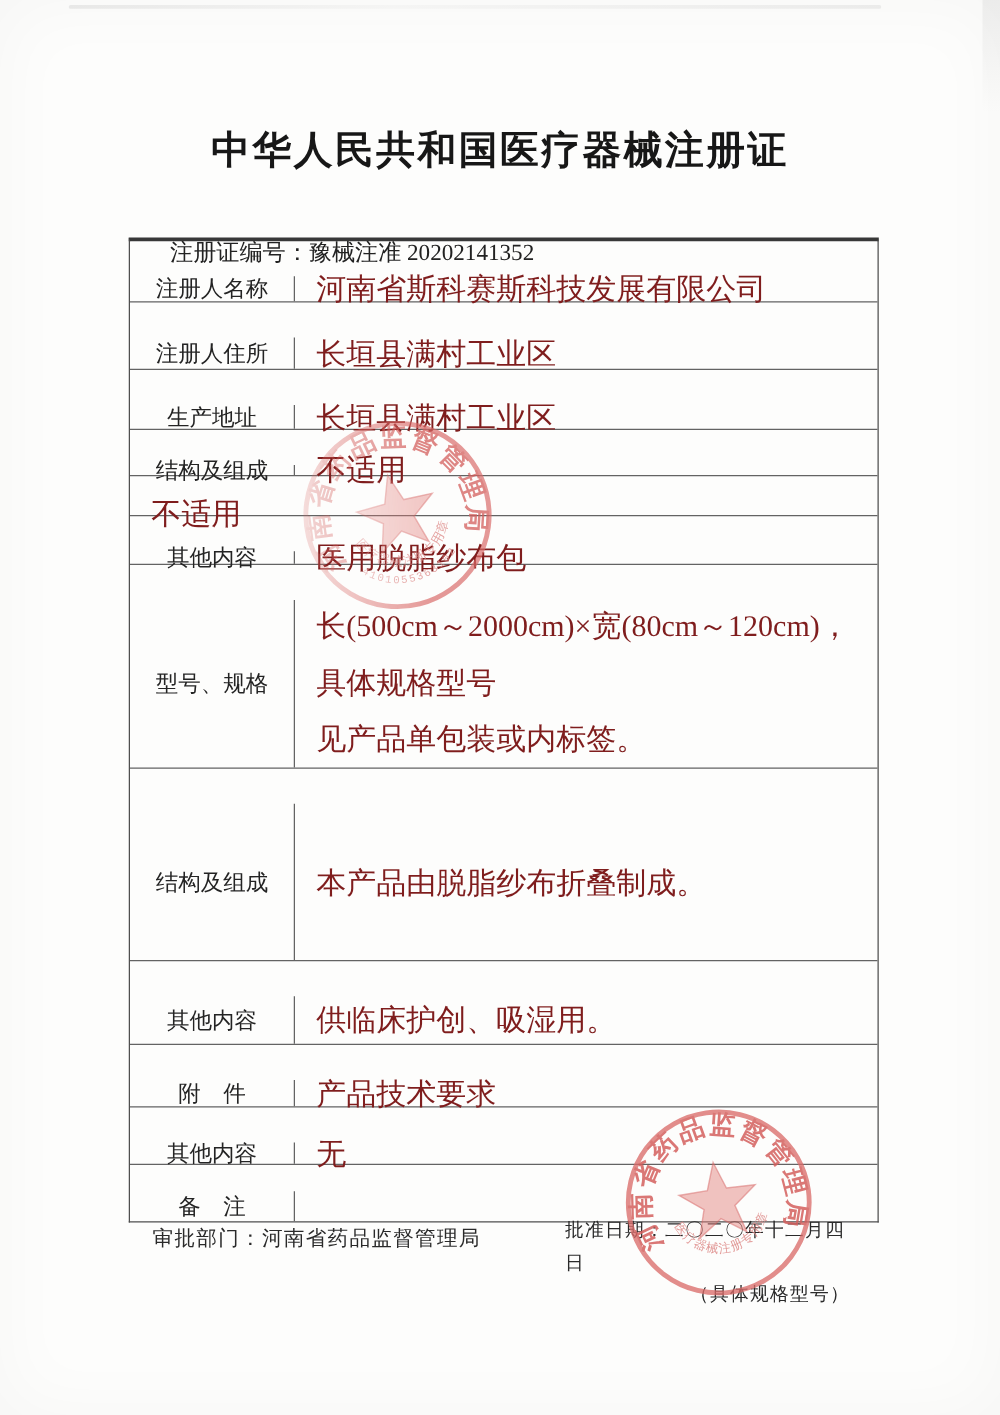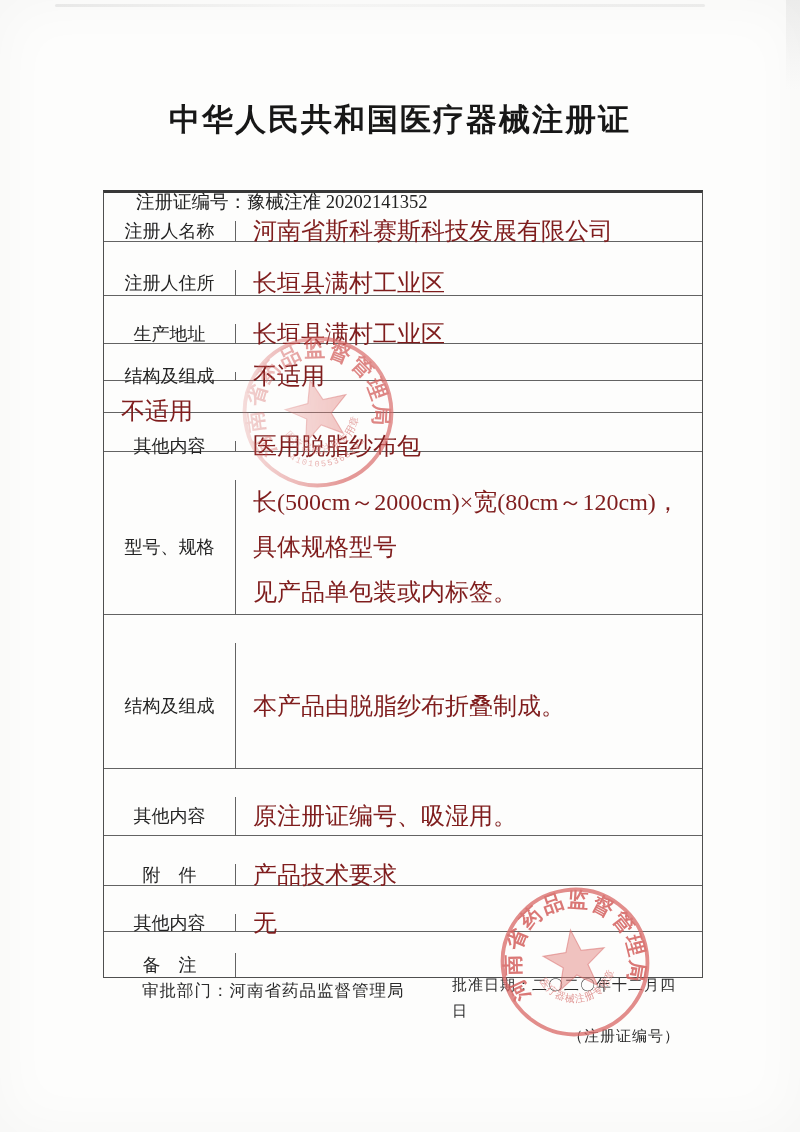--- a/index.html
+++ b/index.html
@@ -55,21 +55,21 @@
     flex:1; padding-left:17px; padding-right:12px;
     font-size:24px; color:#7f1d1d;
   }
   .val-pre { white-space:pre-line; line-height:45px; align-items:center; }
   .r1{height:49px} .r2{height:54px} .r3{height:48px} .r4{height:37px}
   .r5{height:32px} .r6{height:39px} .r7{height:163px} .r8{height:154px}
   .r9{height:67px} .r10{height:50px} .r11{height:46px} .r12{height:45px}
 
   
   .footer-left {
-    position:absolute; left:142px; top:980px;
+    position:absolute; left:122px; top:980px;
     font-size:16.5px; color:#2a2a2a; letter-spacing:1px;
   }
   .footer-right {
     position:absolute; left:452px; top:973px; width:228px;
     font-size:15px; color:#2a2a2a; line-height:25.5px; letter-spacing:1px;
   }
   .seal-note-line { text-align:right; }
 
   
   .stamp { position:absolute; pointer-events:none; }
@@ -134,40 +134,40 @@
       <div class="cell lbl">型号、规格</div>
       <div class="cell val val-pre">长(500cm～2000cm)×宽(80cm～120cm)，具体规格型号
 见产品单包装或内标签。</div>
     </div>
     <div class="row r8">
       <div class="cell lbl">结构及组成</div>
       <div class="cell val">本产品由脱脂纱布折叠制成。</div>
     </div>
     <div class="row r9">
       <div class="cell lbl">其他内容</div>
-      <div class="cell val">原注册证编号、吸湿用。</div>
+      <div class="cell val">供临床护创、吸湿用。</div>
     </div>
     <div class="row r10">
       <div class="cell lbl">附　件</div>
       <div class="cell val">产品技术要求</div>
     </div>
     <div class="row r11">
       <div class="cell lbl">其他内容</div>
       <div class="cell val">无</div>
     </div>
     <div class="row r12">
       <div class="cell lbl">备　注</div>
     </div>
   </div>
 
   <div class="footer-left"><span>审批部门：</span><span>河南省药品监督管理局</span></div>
 
   <div class="footer-right">
     <div><span>批准日期：</span><span>二〇二〇年十二月四日</span></div>
-    <div class="seal-note-line">（注册证编号）</div>
+    <div class="seal-note-line">（具体规格型号）</div>
   </div>
 
   <svg class="stamp stamp-top" viewBox="0 0 200 200">
     <circle class="ring" cx="100" cy="100" r="94"></circle>
     <path id="arcTop1" d="M 37.6,136 A 72,72 0 1 1 162.4,136" fill="none"></path>
     <path id="arcSub1" d="M 52.9,122 A 52,52 0 0 0 147.1,122" fill="none"></path>
     <path id="arcSer1" d="M 34.2,123.9 A 70,70 0 0 0 165.8,123.9" fill="none"></path>
     <polygon class="star" points="100,58 110,86.2 139.9,87 116.2,105.3 124.7,134 100,117 75.3,134 83.8,105.3 60.1,87 90,86.2"></polygon>
     <text class="seal-text"><textPath href="#arcTop1" startOffset="50%" text-anchor="middle">河南省药品监督管理局</textPath></text>
     <text class="seal-sub"><textPath href="#arcSub1" startOffset="50%" text-anchor="middle">医疗器械注册专用章</textPath></text>

